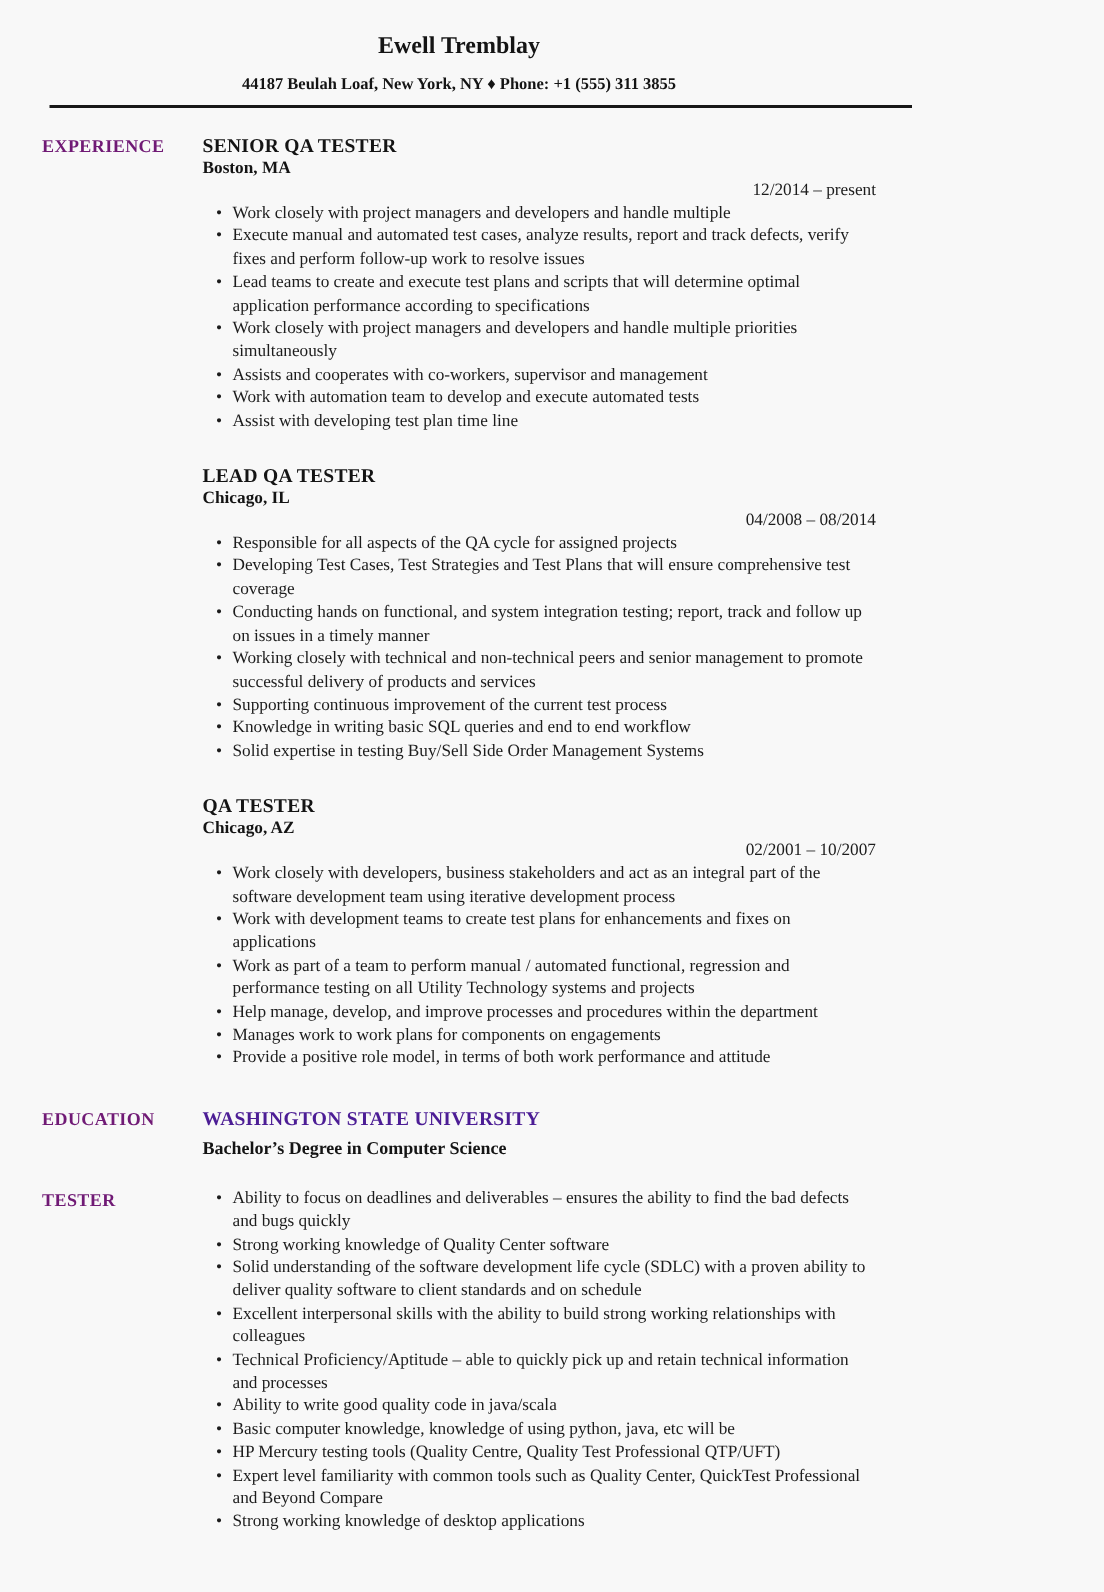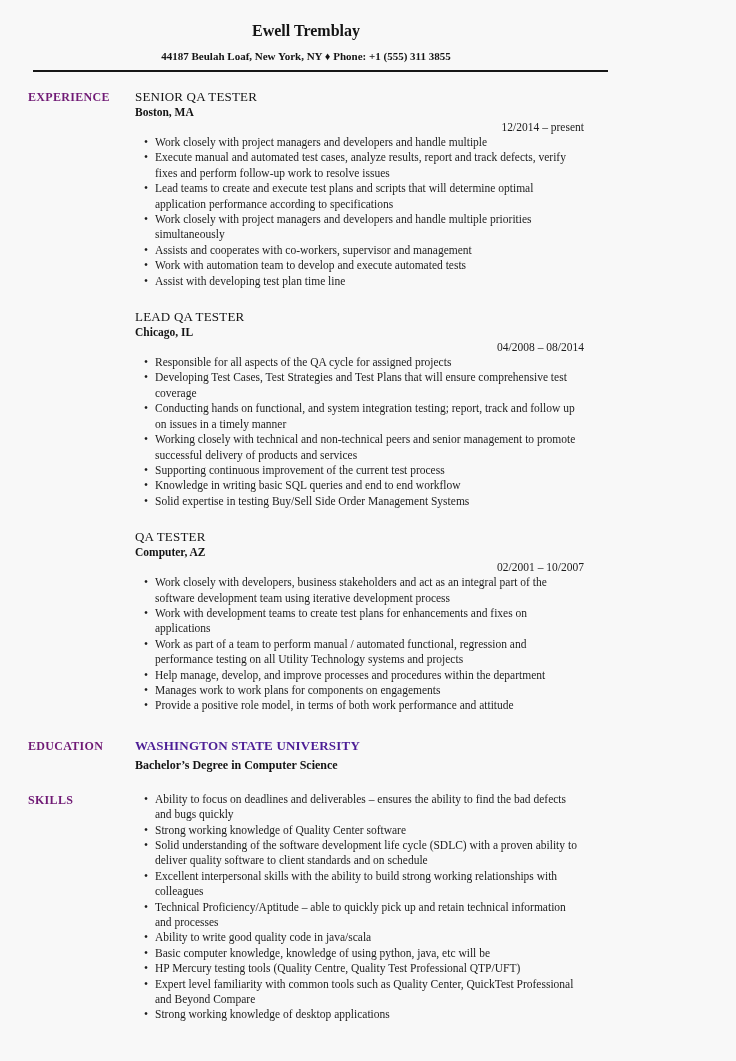--- a/index.html
+++ b/index.html
@@ -25,21 +25,21 @@
   .row.skl { margin-top: 19px; }
   .label {
     font-size: 12px; font-weight: bold; letter-spacing: 0.3px;
     color: #701a75; padding-top: 1px;
   }
   .content { max-width: 548px; }
 
   
   .job + .job { margin-top: 20px; }
   .job h3 {
-    margin: 0; font-size: 13px; font-weight: normal; letter-spacing: 0.2px;
+    margin: 0; font-size: 13px; font-weight: bold; letter-spacing: 0.2px;
     color: #141414; line-height: 15px;
   }
   .loc { font-size: 11.5px; font-weight: bold; color: #141414; line-height: 15px; margin-top: 1px; }
   .dates { font-size: 11.5px; line-height: 15px; text-align: right; }
 
   
   ul.bullets { list-style: none; margin: 0; padding: 0 0 0 9px; }
   ul.bullets li {
     position: relative; padding-left: 11px;
     font-size: 11.5px; line-height: 15.4px;
@@ -93,21 +93,21 @@
           <li>Conducting hands on functional, and system integration testing; report, track and follow up on issues in a timely manner</li>
           <li>Working closely with technical and non-technical peers and senior management to promote successful delivery of products and services</li>
           <li>Supporting continuous improvement of the current test process</li>
           <li>Knowledge in writing basic SQL queries and end to end workflow</li>
           <li>Solid expertise in testing Buy/Sell Side Order Management Systems</li>
         </ul>
       </article>
 
       <article class="job">
         <h3>QA TESTER</h3>
-        <div class="loc">Computer, AZ</div>
+        <div class="loc">Chicago, AZ</div>
         <div class="dates">02/2001 – 10/2007</div>
         <ul class="bullets">
           <li>Work closely with developers, business stakeholders and act as an integral part of the software development team using iterative development process</li>
           <li>Work with development teams to create test plans for enhancements and fixes on applications</li>
           <li>Work as part of a team to perform manual / automated functional, regression and performance testing on all Utility Technology systems and projects</li>
           <li>Help manage, develop, and improve processes and procedures within the department</li>
           <li>Manages work to work plans for components on engagements</li>
           <li>Provide a positive role model, in terms of both work performance and attitude</li>
         </ul>
       </article>
@@ -117,21 +117,21 @@
 
   <section class="row edu">
     <div class="label">EDUCATION</div>
     <div class="content">
       <h3 class="school">WASHINGTON STATE UNIVERSITY</h3>
       <div class="degree">Bachelor’s Degree in Computer Science</div>
     </div>
   </section>
 
   <section class="row skl">
-    <div class="label">SKILLS</div>
+    <div class="label">TESTER</div>
     <div class="content">
       <ul class="bullets">
         <li>Ability to focus on deadlines and deliverables – ensures the ability to find the bad defects and bugs quickly</li>
         <li>Strong working knowledge of Quality Center software</li>
         <li>Solid understanding of the software development life cycle (SDLC) with a proven ability to deliver quality software to client standards and on schedule</li>
         <li>Excellent interpersonal skills with the ability to build strong working relationships with colleagues</li>
         <li>Technical Proficiency/Aptitude – able to quickly pick up and retain technical information and processes</li>
         <li>Ability to write good quality code in java/scala</li>
         <li>Basic computer knowledge, knowledge of using python, java, etc will be</li>
         <li>HP Mercury testing tools (Quality Centre, Quality Test Professional QTP/UFT)</li>

